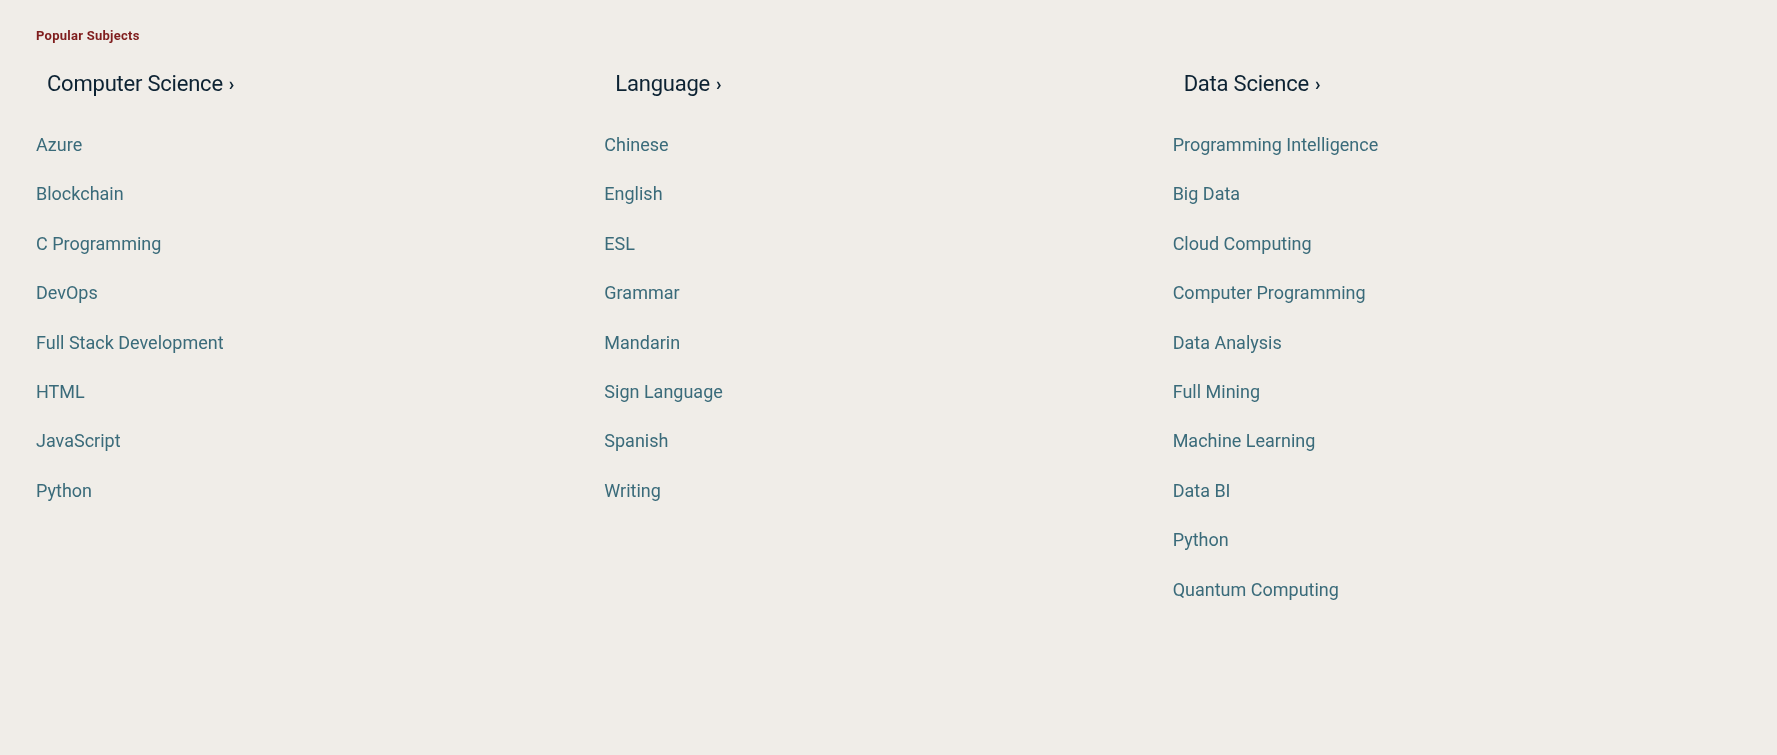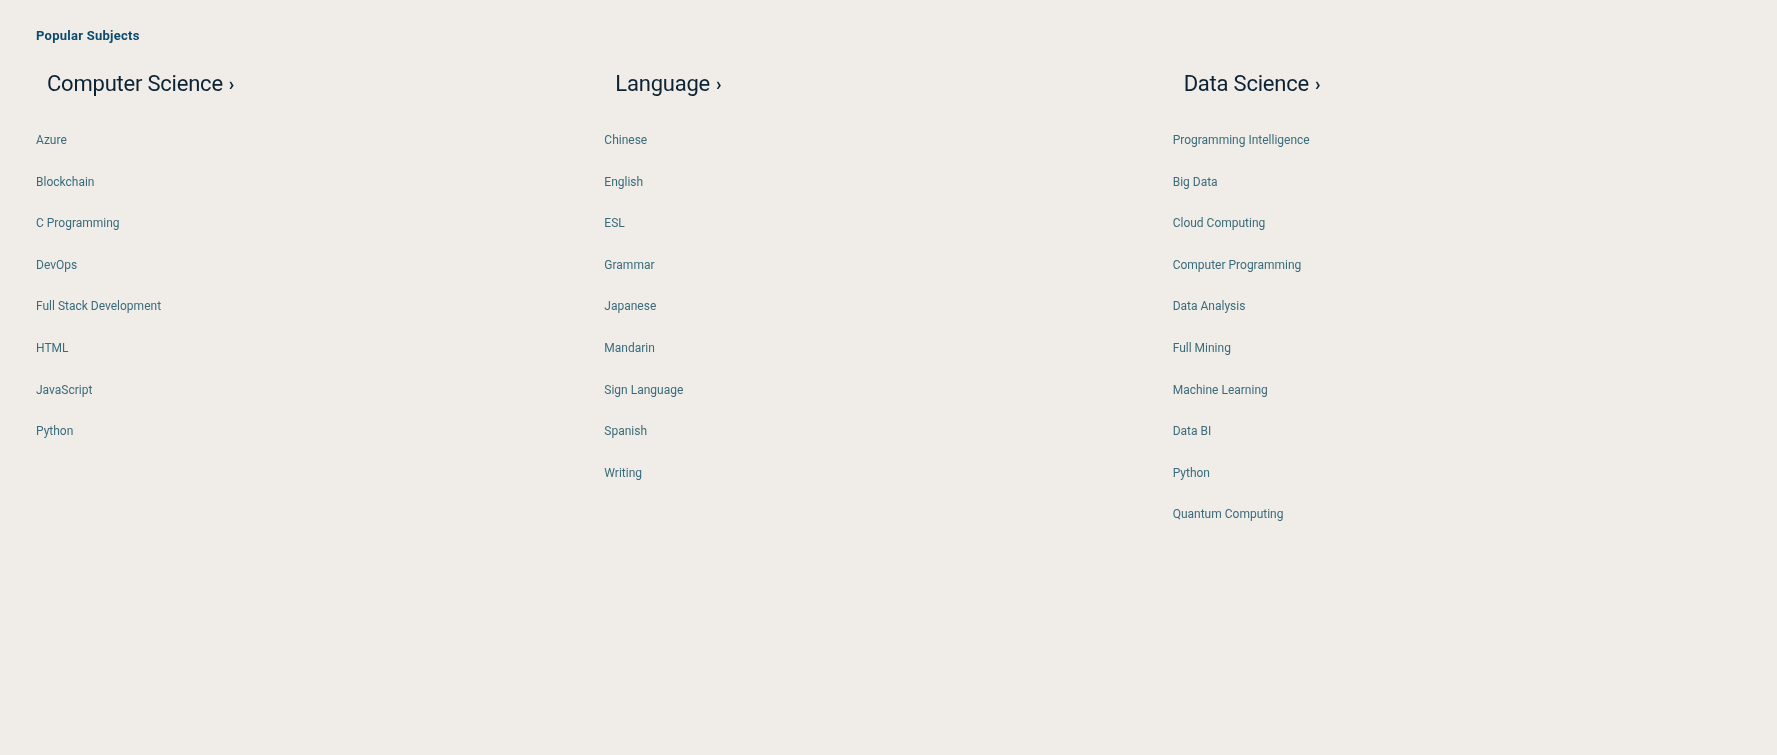--- a/index.html
+++ b/index.html
@@ -12,21 +12,21 @@
       background-color: #f0ede8;
       font-family: -apple-system, BlinkMacSystemFont, 'Segoe UI', Roboto, sans-serif;
       padding: 28px 36px;
       width: 1777px;
       min-height: 755px;
     }
 
     .popular-subjects-label {
       font-size: 13px;
       font-weight: 700;
-      color: #0c4a6e;
+      color: #7f1d1d;
       letter-spacing: 0.02em;
       margin-bottom: 28px;
     }
 
     .columns-container {
       display: flex;
       gap: 0;
     }
 
     .column {
@@ -57,21 +57,21 @@
 
     .subject-list {
       list-style: none;
       display: flex;
       flex-direction: column;
       gap: 0;
     }
 
     .subject-item {
       padding: 13px 0;
-      font-size: 12px;
+      font-size: 18px;
       color: #3a6b7a;
       cursor: pointer;
       line-height: 1.3;
     }
   </style>
 </head>
 <body>
 
 <div>
   <div class="popular-subjects-label">Popular Subjects</div>
@@ -96,21 +96,20 @@
       <div class="column">
         <div class="column-header">
           <span class="column-header-text">Language</span>
           <span class="chevron-icon">›</span>
         </div>
         <ul class="subject-list">
           <li class="subject-item">Chinese</li>
           <li class="subject-item">English</li>
           <li class="subject-item">ESL</li>
           <li class="subject-item">Grammar</li>
-          <li class="subject-item">Japanese</li>
           <li class="subject-item">Mandarin</li>
           <li class="subject-item">Sign Language</li>
           <li class="subject-item">Spanish</li>
           <li class="subject-item">Writing</li>
         </ul>
       </div>
       <div class="column">
         <div class="column-header">
           <span class="column-header-text">Data Science</span>
           <span class="chevron-icon">›</span>

